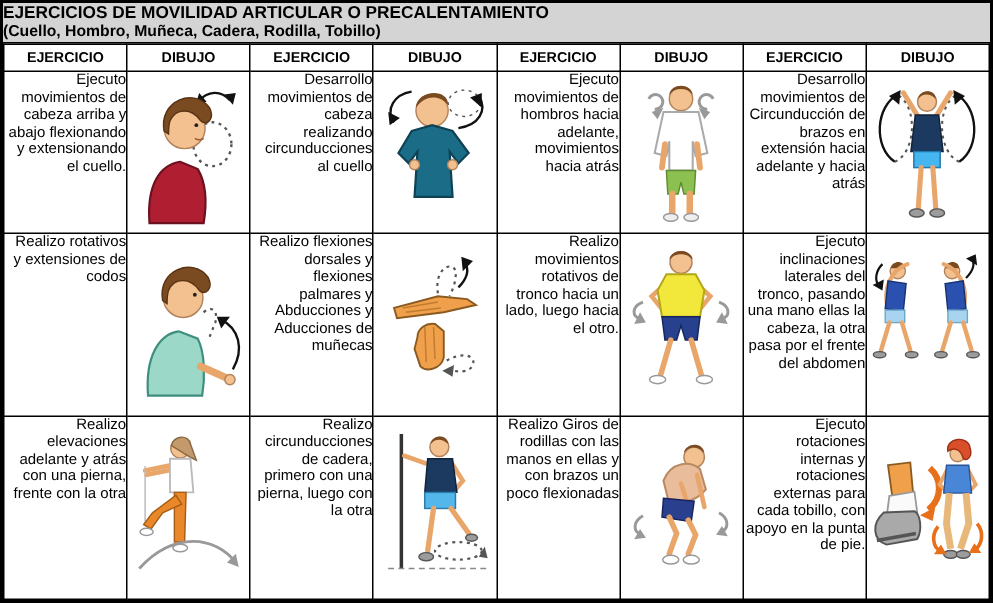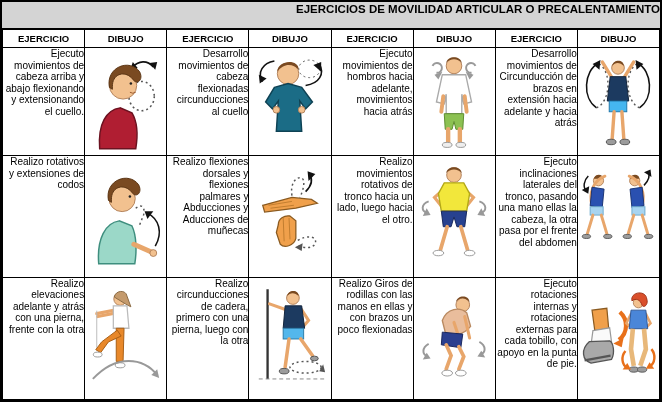--- a/index.html
+++ b/index.html
@@ -4,21 +4,21 @@
 <style>
   html,body{margin:0;padding:0;background:#fff;}
   .doc{
     width:662px;height:402px;box-sizing:border-box;
     border:2px solid #000;background:#fff;
     font-family:"Liberation Sans",sans-serif;color:#000;
     position:relative;overflow:hidden;
   }
   .titlebar{
     box-sizing:border-box;height:27px;background:#d4d4d4;
-    border-bottom:1px solid #000;text-align:right;
+    border-bottom:1px solid #000;text-align:left;
     padding-top:1px;line-height:12px;
   }
   .titlebar .t1{font-size:11.5px;font-weight:bold;}
   .titlebar .t2{font-size:10.5px;font-weight:bold;}
   table.grid{
     border-collapse:collapse;table-layout:fixed;
     width:658px;height:371px;
   }
   table.grid col{width:12.5%;}
   table.grid th,table.grid td{
@@ -42,20 +42,21 @@
   .arr{fill:none;stroke:#111;stroke-width:1.6;}
   .garr{fill:none;stroke:#999;stroke-width:2;}
 </style>
 </head>
 <body>
 
 <div class="doc">
 
   <div class="titlebar">
     <div class="t1">EJERCICIOS DE MOVILIDAD ARTICULAR O PRECALENTAMIENTO</div>
+    <div class="t2">(Cuello, Hombro, Muñeca, Cadera, Rodilla, Tobillo)</div>
   </div>
 
   <table class="grid">
     <colgroup>
         <col>
         <col>
         <col>
         <col>
         <col>
         <col>
@@ -86,21 +87,21 @@
             <polygon points="70,17 64,10 72,9" fill="#111"></polygon>
             <ellipse class="dash" cx="56" cy="44" rx="13" ry="15" stroke-width="1.6"></ellipse>
             <path d="M13,98 C11,72 20,58 34,56 L46,61 C52,71 52,86 50,98 Z" fill="#B01E32" stroke="#6B1220" stroke-width="1.5"></path>
             <circle cx="37" cy="33" r="14" fill="#F2C18F" stroke="#b3835b"></circle>
             <path d="M23,35 C19,14 44,5 54,19 C58,27 52,32 48,28 C42,19 31,19 27,28 C26,31 26,33 26,37 Z" fill="#7A4A21" stroke="#5a3414"></path>
             <circle cx="45" cy="31" r="1.3" fill="#222"></circle>
             <path d="M44,40 q3,2 6,0" stroke="#9c5a2e" fill="none"></path>
           </svg>
         </div>
           </td>
-        <td class="ex">Desarrollo movimientos de cabeza flexionadas circunducciones al cuello</td>
+        <td class="ex">Desarrollo movimientos de cabeza realizando circunducciones al cuello</td>
         <td class="draw">
             <div class="wrap">
           <svg width="78" height="100" viewBox="0 0 80 100">
             <ellipse class="dash" cx="60" cy="16" rx="11" ry="9"></ellipse>
             <path class="arr" d="M24,8 C12,10 6,20 12,29"></path>
             <polygon points="9,31 8,22 16,26" fill="#111"></polygon>
             <path class="arr" d="M56,33 C70,31 76,21 70,11"></path>
             <polygon points="72,9 64,12 72,19" fill="#111"></polygon>
             <circle cx="38" cy="21" r="11" fill="#F2C18F" stroke="#b3835b"></circle>
             <path d="M27,19 C27,7 49,5 49,17 C43,10 33,10 27,19 Z" fill="#7A4A21"></path>

